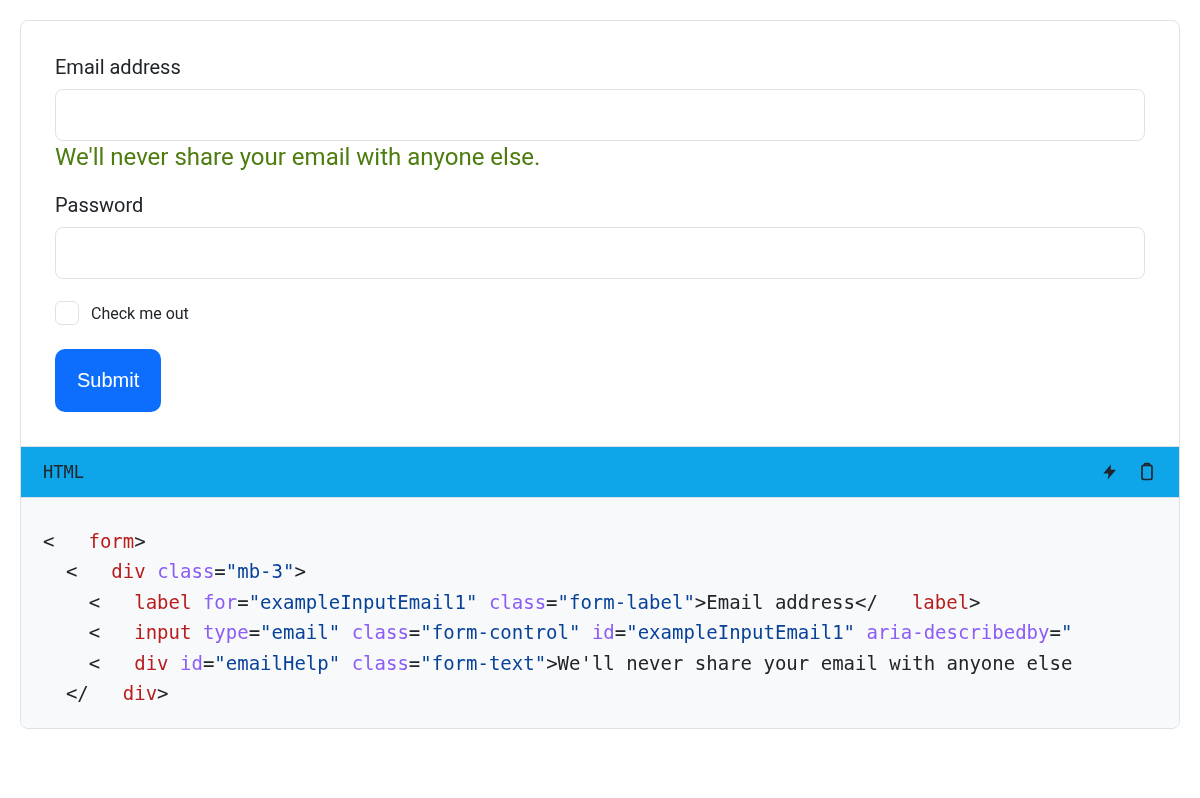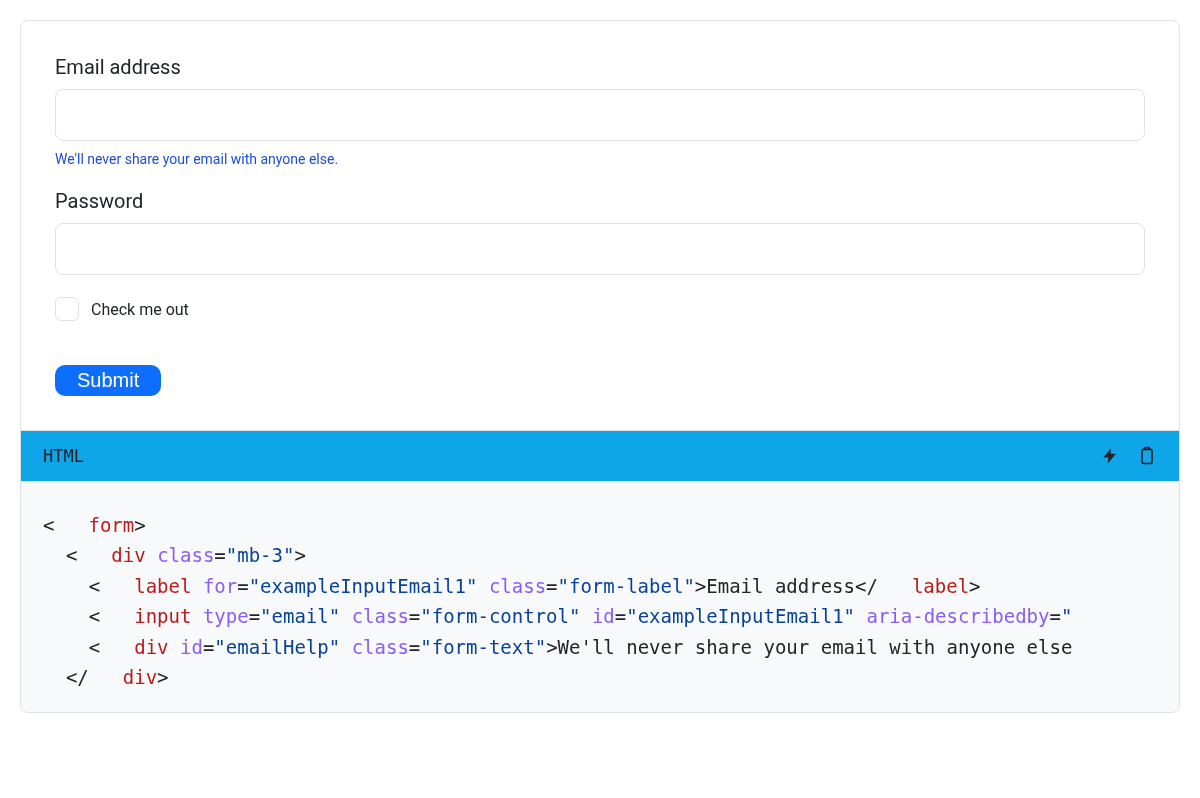--- a/index.html
+++ b/index.html
@@ -32,51 +32,50 @@
     width: 100%;
     box-sizing: border-box;
     height: 52px;
     padding: 10px 14px;
     font-size: 18px;
     border: 1px solid #dee2e6;
     border-radius: 8px;
     background: #fff;
   }
   .form-help {
-    margin-top: 10px;
-    font-size: 14px;
-    color: #1d4ed8;
+    margin-top: 2px;
+    font-size: 24px;
+    color: #4d7c0f;
   }
   .check-row {
     display: flex;
     align-items: center;
     gap: 12px;
     margin-bottom: 24px;
   }
   .check-box {
     width: 22px;
     height: 22px;
     border: 1px solid #dee2e6;
     border-radius: 6px;
     background: #fff;
   }
   .check-label {
     font-size: 16px;
     color: #212529;
   }
   .btn-primary {
     display: inline-block;
-    padding: 4px 22px;
+    padding: 20px 22px;
     font-size: 20px;
     color: #fff;
     background: #0d6efd;
     border: none;
     border-radius: 10px;
     cursor: pointer;
-    margin-top: 20px;
   }
   .code-header {
     display: flex;
     align-items: center;
     justify-content: space-between;
     padding: 14px 22px;
     background: #0ea5e9;
     border-top: 1px solid #dee2e6;
     border-bottom: 1px solid #dee2e6;
     font-family: SFMono-Regular, Menlo, Monaco, Consolas, monospace;

